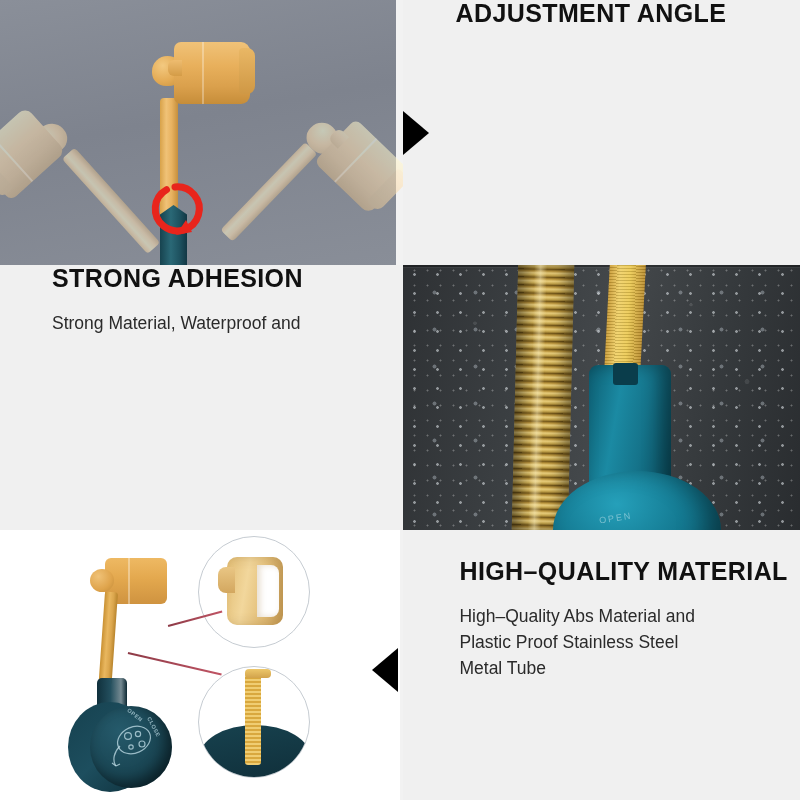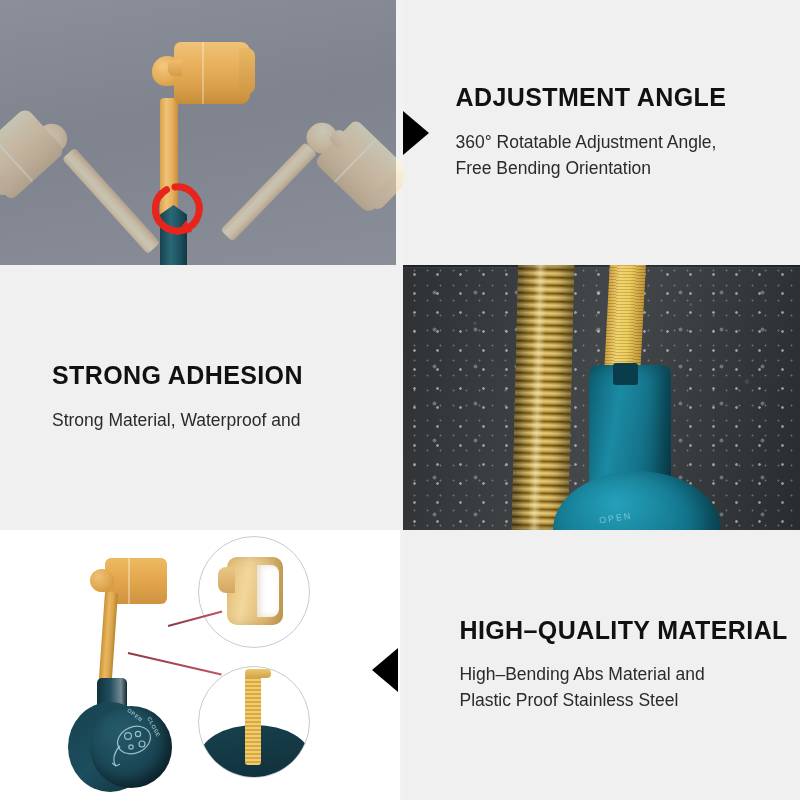--- a/index.html
+++ b/index.html
@@ -25,24 +25,24 @@
   .cell-left  { width:407px; }
   .cell-right { width:400px; }
 
   
   .text-panel {
     background:#f0f0f0;
     height:100%;
     position:relative;
     display:flex;
     flex-direction:column;
-    justify-content:center;
+    justify-content:flex-start;
   }
   .text-inner { padding:0 26px 0 52px; }
-  .text-inner.right-align-pad { padding:0 30px 0 56px; }
+  .text-inner.right-align-pad { padding:0 30px 0 56px;margin-top:28px; }
   .panel-title {
     font-size:25px;
     font-weight:bold;
     letter-spacing:0.4px;
     color:#111111;
     margin-bottom:17px;
     line-height:1.1;
     white-space:nowrap;
   }
   .panel-body {
@@ -438,24 +438,20 @@
           </svg>
         </div>
 
       </div>
     </div>
 
     <div class="cell cell-right">
       <div class="text-panel">
         <div class="text-inner">
           <div class="panel-title">ADJUSTMENT ANGLE</div>
-          <div class="panel-body">
-            <div>360°   Rotatable Adjustment Angle,</div>
-            <div>Free Bending Orientation</div>
-          </div>
         </div>
       </div>
     </div>
 
     <div class="tri tri-right tri-r1"></div>
   </div>
 
   <div class="row row-2">
 
     <div class="cell cell-left">
@@ -526,22 +522,23 @@
         </div>
 
       </div>
     </div>
 
     <div class="cell cell-right">
       <div class="text-panel">
         <div class="text-inner right-align-pad">
           <div class="panel-title">HIGH–QUALITY MATERIAL</div>
           <div class="panel-body">
-            <div>High–Bending Abs Material and</div>
+            <div>High–Quality Abs Material and</div>
             <div>Plastic Proof Stainless Steel</div>
+            <div>Metal Tube</div>
           </div>
         </div>
       </div>
     </div>
 
   </div>
 
 </div>
 
 </body></html>

